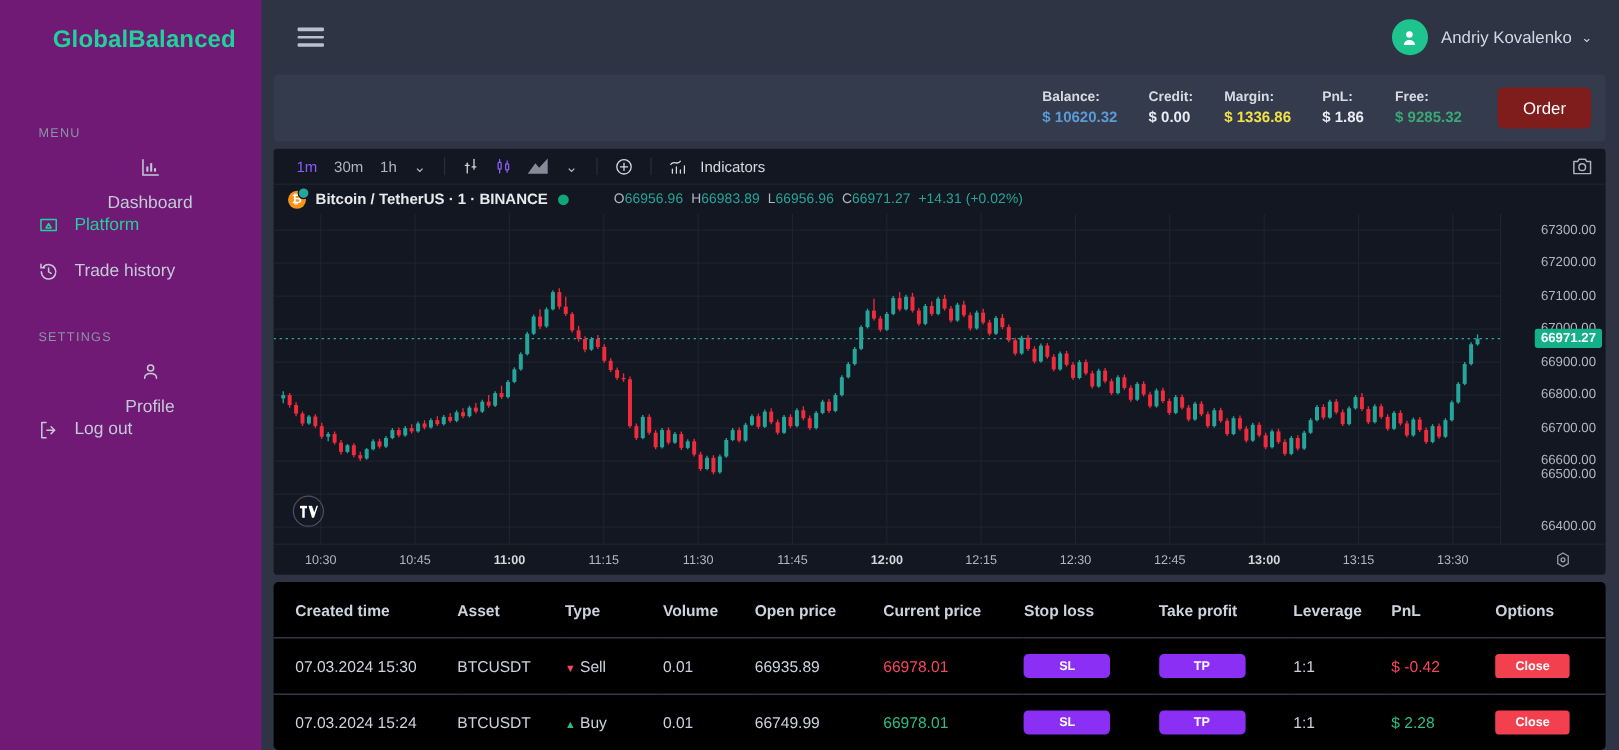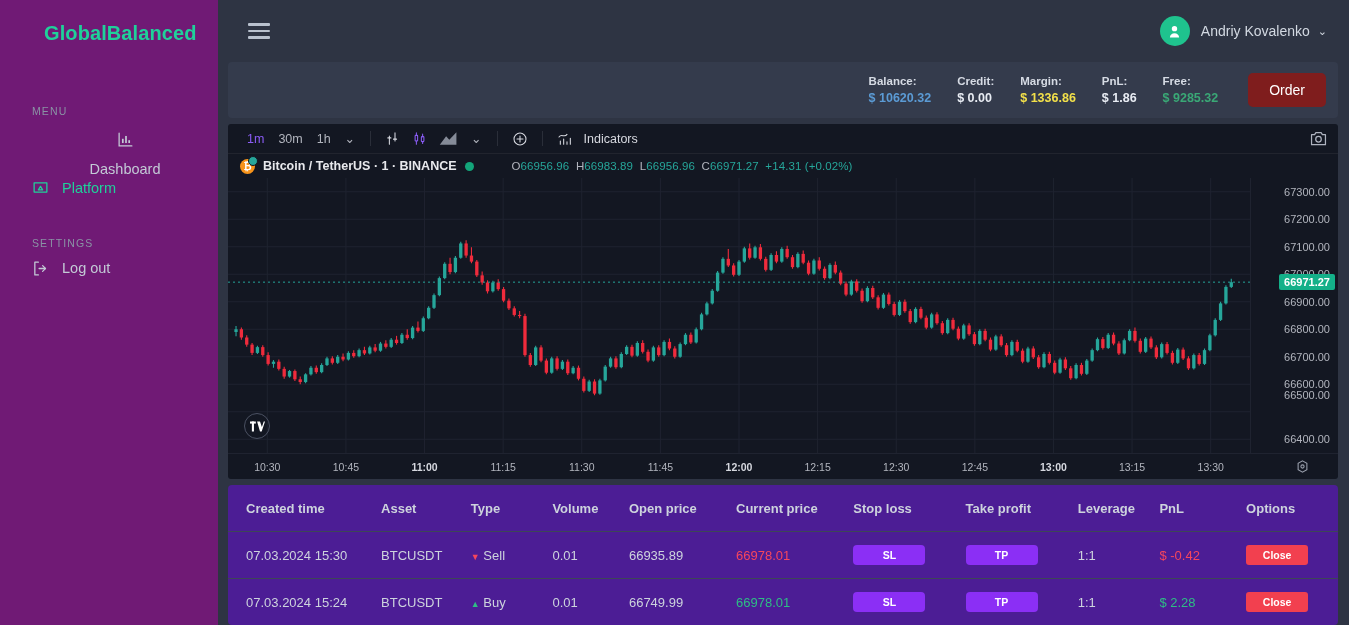--- a/index.html
+++ b/index.html
@@ -169,21 +169,21 @@
     position: absolute; top: 7px;
     color: #b2b5be; font-size: 10.5px;
     transform: translateX(-50%);
   }
   .t-tick.bold { color: #d6d8df; font-weight: bold; }
   .axis-gear { position: absolute; right: 28px; top: 5px; cursor: pointer; }
 
   
   .table-panel {
     margin-top: 6px;
-    background: #4c1d95;
+    background: #000000;
     border-radius: 4px;
     flex: 1;
     overflow: hidden;
   }
   table { width: 100%; border-collapse: collapse; table-layout: fixed; }
   th {
     color: #cdd3dd; font-size: 13px; font-weight: bold;
     text-align: left; padding: 16px 0 15px 0;
     border-bottom: 1px solid #3e4657;
   }
@@ -249,23 +249,42 @@
     <div class="nav-item active">
       <span class="nav-icon">
         <svg viewBox="0 0 24 24" fill="none" stroke="#1fd19a" stroke-width="1.8" stroke-linejoin="round">
           <path d="M3 4h18v13H3z"></path>
           <path d="M9 14l3-5 3 5z"></path>
         </svg>
       </span>
       <span>Platform</span>
     </div>
 
+    <div class="nav-item">
+      <span class="nav-icon">
+        <svg viewBox="0 0 24 24" fill="none" stroke="#c3cad6" stroke-width="1.8" stroke-linecap="round">
+          <path d="M3.5 12a8.5 8.5 0 1 0 2.6-6.1"></path>
+          <path d="M3 3v4.2h4.2"></path>
+          <path d="M12 7.5V12l3 1.8"></path>
+        </svg>
+      </span>
+      <span>Trade history</span>
+    </div>
 
     <div class="nav-section sec-settings">SETTINGS</div>
 
+    <div class="nav-item first">
+      <span class="nav-icon">
+        <svg viewBox="0 0 24 24" fill="none" stroke="#c3cad6" stroke-width="1.8" stroke-linecap="round">
+          <circle cx="12" cy="8" r="3.6"></circle>
+          <path d="M5 20c0-3.6 3.1-5.6 7-5.6s7 2 7 5.6"></path>
+        </svg>
+      </span>
+      <span>Profile</span>
+    </div>
 
     <div class="nav-item">
       <span class="nav-icon">
         <svg viewBox="0 0 24 24" fill="none" stroke="#c3cad6" stroke-width="1.8" stroke-linecap="round" stroke-linejoin="round">
           <path d="M9 3H4v18h5"></path>
           <path d="M15 8l4 4-4 4"></path>
           <path d="M19 12h-9"></path>
         </svg>
       </span>
       <span>Log out</span>

